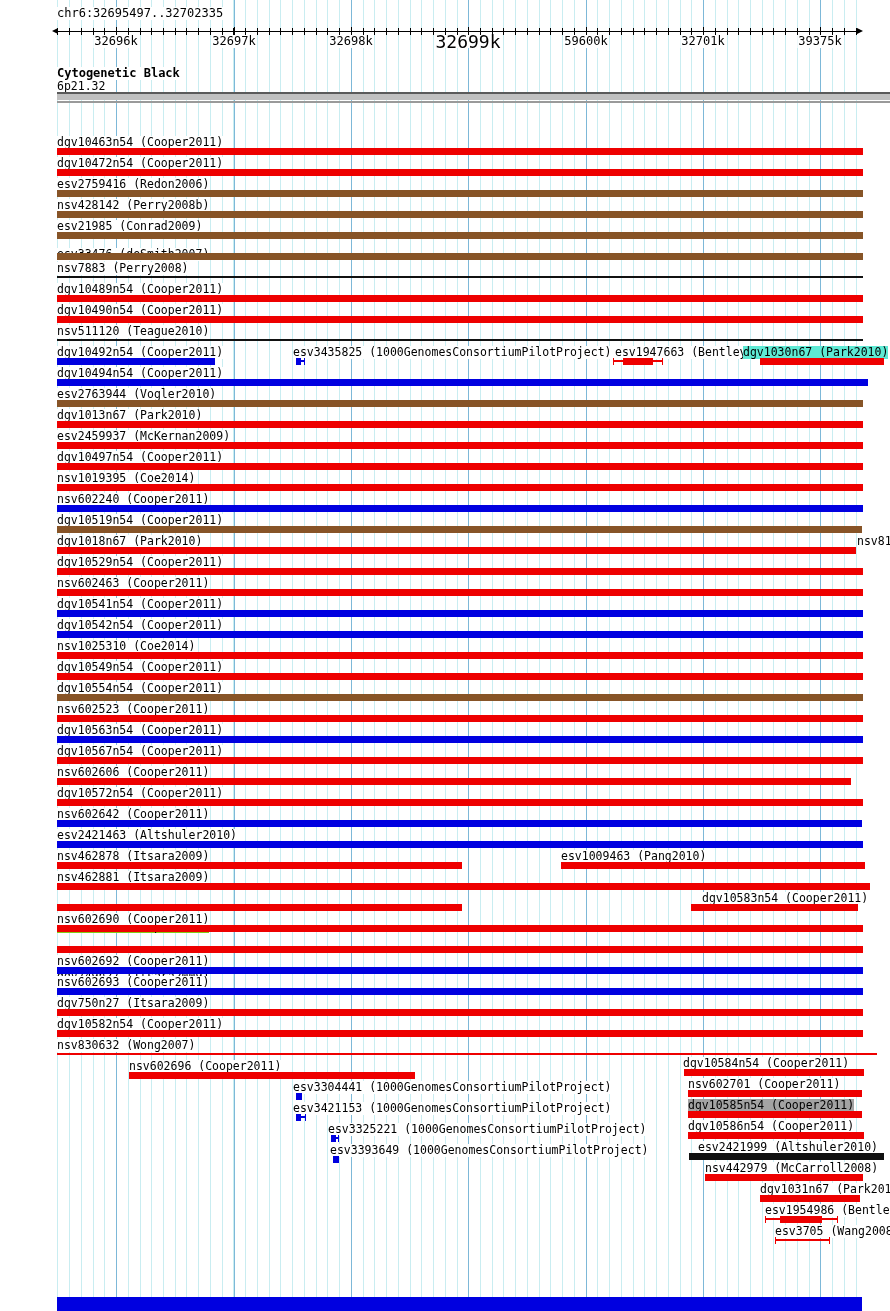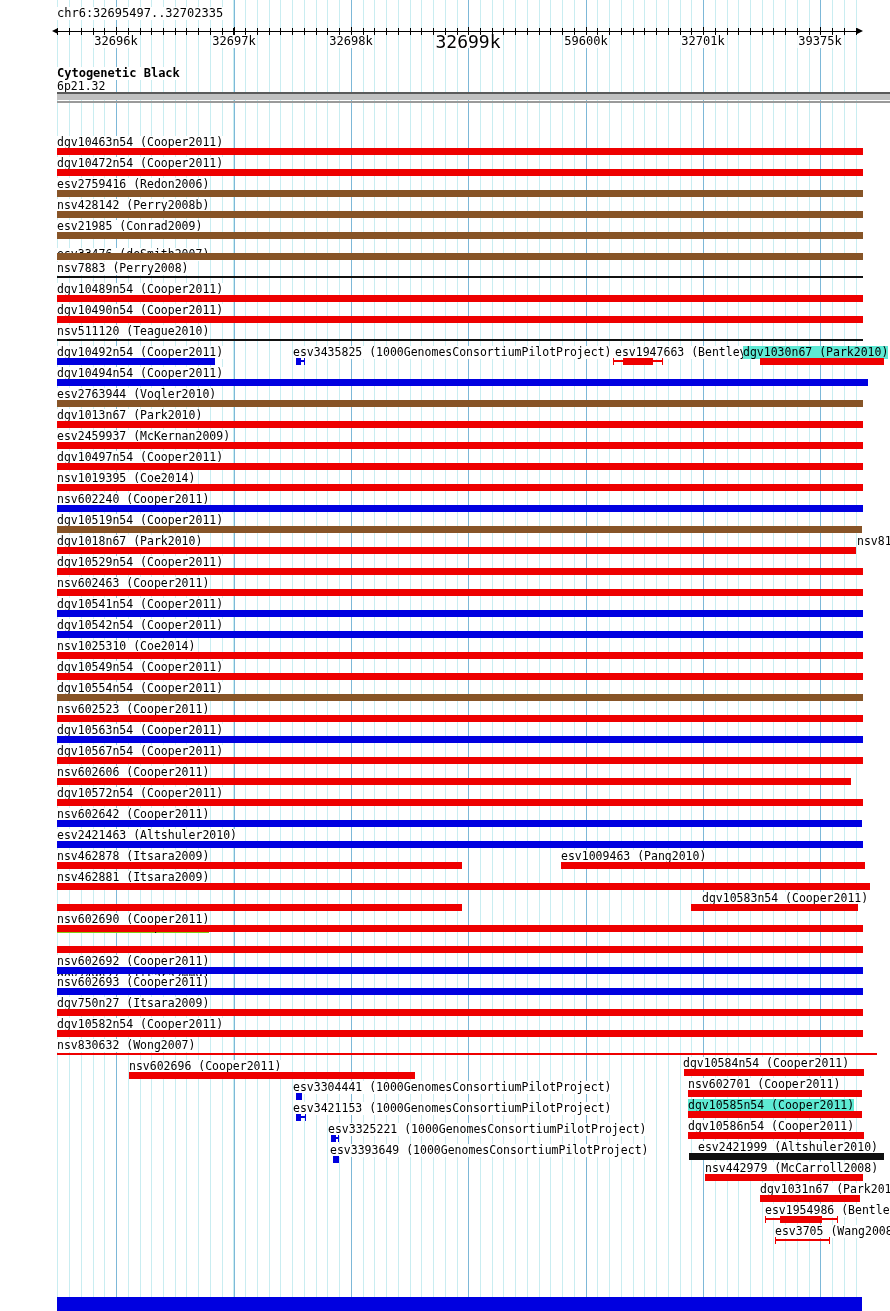--- a/index.html
+++ b/index.html
@@ -313,21 +313,21 @@
       <div style="position: absolute; left: 328px; top: 1123px; background: rgb(255, 255, 255); white-space: pre; height: 13px;">esv3325221 (1000GenomesConsortiumPilotProject)</div>
       <div style="position: absolute; left: 331px; top: 1135px; width: 5px; height: 7px; background: rgb(0, 0, 224);"></div>
       <div style="position: absolute; left: 336px; top: 1137px; width: 2px; height: 2px; background: rgb(0, 0, 224);"></div>
       <div style="position: absolute; left: 338px; top: 1135px; width: 1px; height: 7px; background: rgb(0, 0, 224);"></div>
       <div style="position: absolute; left: 330px; top: 1144px; background: rgb(255, 255, 255); white-space: pre; height: 13px;">esv3393649 (1000GenomesConsortiumPilotProject)</div>
       <div style="position: absolute; left: 333px; top: 1156px; width: 6px; height: 7px; background: rgb(0, 0, 224);"></div>
       <div style="position: absolute; left: 683px; top: 1057px; background: rgb(255, 255, 255); white-space: pre; height: 13px;">dgv10584n54 (Cooper2011)</div>
       <div style="position: absolute; left: 684px; top: 1069px; width: 180px; height: 7px; background: rgb(238, 0, 0);"></div>
       <div style="position: absolute; left: 688px; top: 1078px; background: rgb(255, 255, 255); white-space: pre; height: 13px;">nsv602701 (Cooper2011)</div>
       <div style="position: absolute; left: 688px; top: 1090px; width: 174px; height: 7px; background: rgb(238, 0, 0);"></div>
-      <div style="position: absolute; left: 688px; top: 1099px; background: #5eead4; white-space: pre; height: 13px;">dgv10585n54 (Cooper2011)</div>
+      <div style="position: absolute; left: 688px; top: 1099px; background: #a3a3a3; white-space: pre; height: 13px;">dgv10585n54 (Cooper2011)</div>
       <div style="position: absolute; left: 688px; top: 1111px; width: 174px; height: 7px; background: rgb(238, 0, 0);"></div>
       <div style="position: absolute; left: 688px; top: 1120px; background: rgb(255, 255, 255); white-space: pre; height: 13px;">dgv10586n54 (Cooper2011)</div>
       <div style="position: absolute; left: 688px; top: 1132px; width: 176px; height: 7px; background: rgb(238, 0, 0);"></div>
       <div style="position: absolute; left: 698px; top: 1141px; background: rgb(255, 255, 255); white-space: pre; height: 13px;">esv2421999 (Altshuler2010)</div>
       <div style="position: absolute; left: 689px; top: 1153px; width: 195px; height: 7px; background: rgb(17, 17, 17);"></div>
       <div style="position: absolute; left: 705px; top: 1162px; background: rgb(255, 255, 255); white-space: pre; height: 13px;">nsv442979 (McCarroll2008)</div>
       <div style="position: absolute; left: 705px; top: 1174px; width: 158px; height: 7px; background: rgb(238, 0, 0);"></div>
       <div style="position: absolute; left: 760px; top: 1183px; background: rgb(255, 255, 255); white-space: pre; height: 13px;">dgv1031n67 (Park2010)</div>
       <div style="position: absolute; left: 760px; top: 1195px; width: 100px; height: 7px; background: rgb(238, 0, 0);"></div>
       <div style="position: absolute; left: 765px; top: 1204px; background: rgb(255, 255, 255); white-space: pre; height: 13px;">esv1954986 (Bentley2008)</div>

